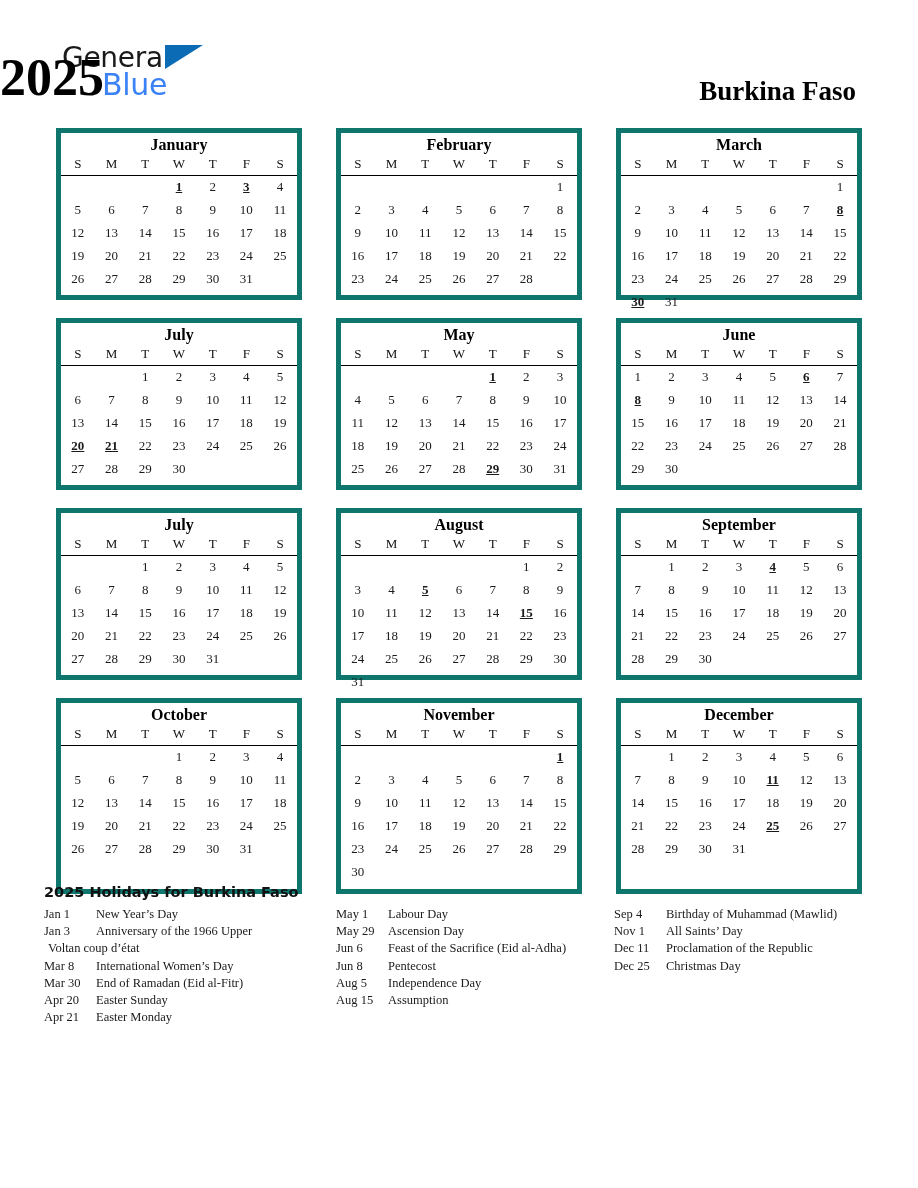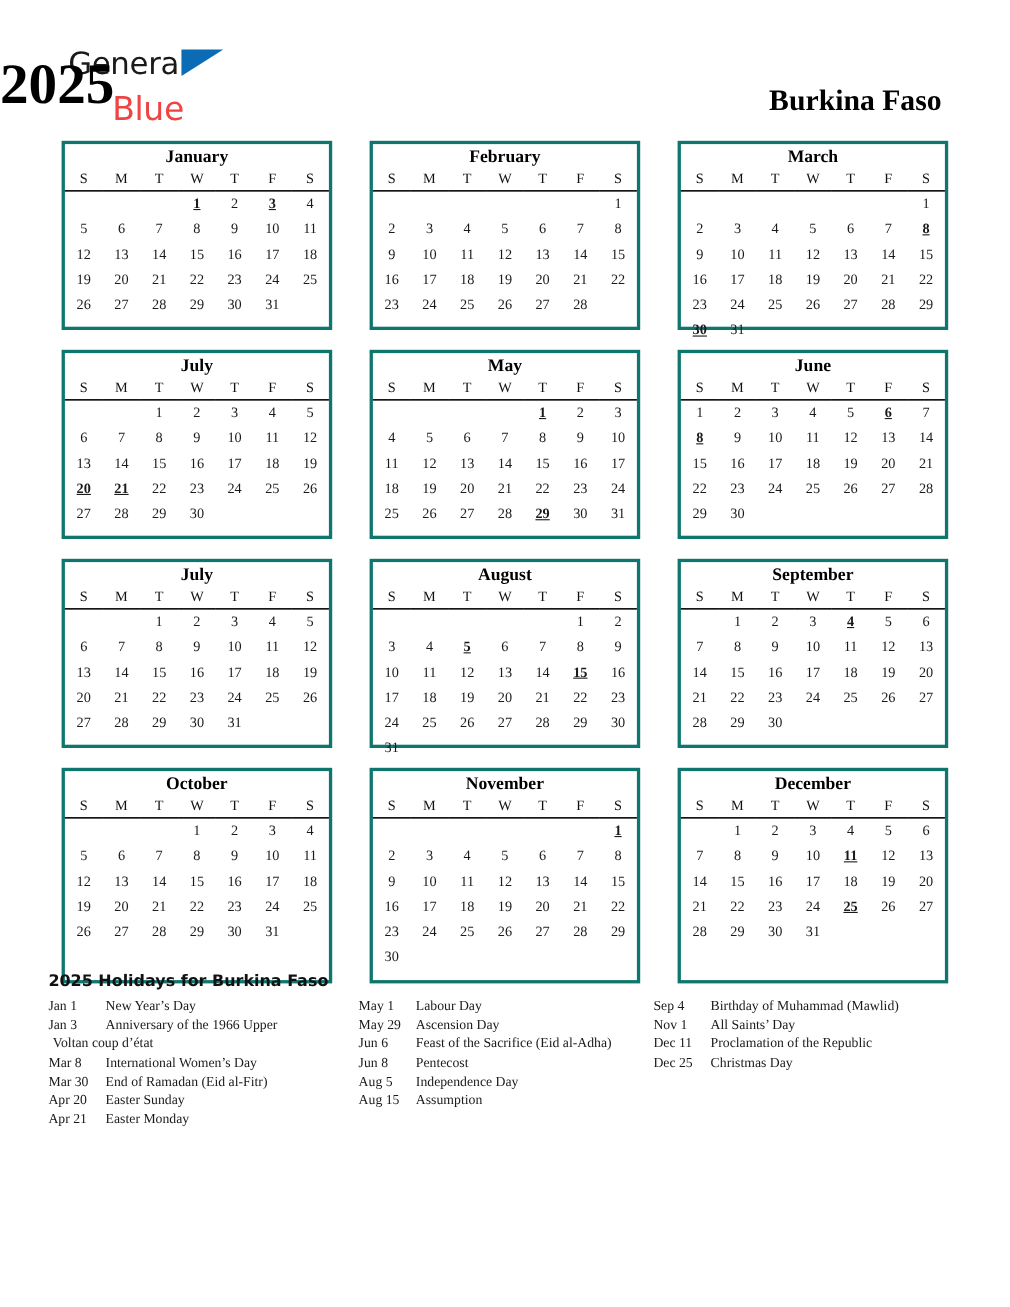--- a/index.html
+++ b/index.html
@@ -47,27 +47,26 @@
     top: 1px;
     width: 0;
     height: 0;
     border-top: 24px solid #0b6cb5;
     border-right: 38px solid transparent;
   }
   .logo-blue {
     font-family: "DejaVu Sans", "Liberation Sans", sans-serif;
     font-size: 30px;
     font-weight: 400;
-    color: #ef4444;
+    color: #3b82f6;
     line-height: 1;
     position: absolute;
     left: 40px;
     top: 26px;
     letter-spacing: -0.3px;
-    margin-top: 15px;
   }
   .year {
     position: absolute;
     left: 0;
     right: 0;
     top: 48px;
     text-align: left;
     font-size: 52px;
     font-weight: bold;
     font-family: "Liberation Serif", "DejaVu Serif", serif;
@@ -87,21 +86,21 @@
     position: absolute;
     left: 56px;
     top: 128px;
     width: 806px;
     display: grid;
     grid-template-columns: repeat(3, 246px);
     grid-column-gap: 34px;
     grid-row-gap: 18px;
   }
   .month {
-    border: 3px solid #0f766e;
+    border: 5px solid #0f766e;
     background: #ffffff;
     box-sizing: border-box;
     padding: 0;
     height: 172px;
   }
   .month.tall { height: 196px; }
   .month-title {
     text-align: center;
     font-size: 16px;
     font-weight: bold;
@@ -149,21 +148,21 @@
   .legend-title {
     font-family: "DejaVu Sans", "Liberation Sans", sans-serif;
     font-size: 14.5px;
     font-weight: bold;
     margin: 0 0 6px 4px;
     color: #111;
   }
   .legend-cols {
     display: grid;
     grid-template-columns: 276px 262px auto;
-    column-gap: 6px;
+    column-gap: 16px;
   }
   .hol-row {
     display: flex;
     font-size: 12.5px;
     line-height: 17.2px;
     color: #1a1a1a;
     font-family: "Liberation Serif", "DejaVu Serif", serif;
   }
   .hol-date {
     width: 56px;

